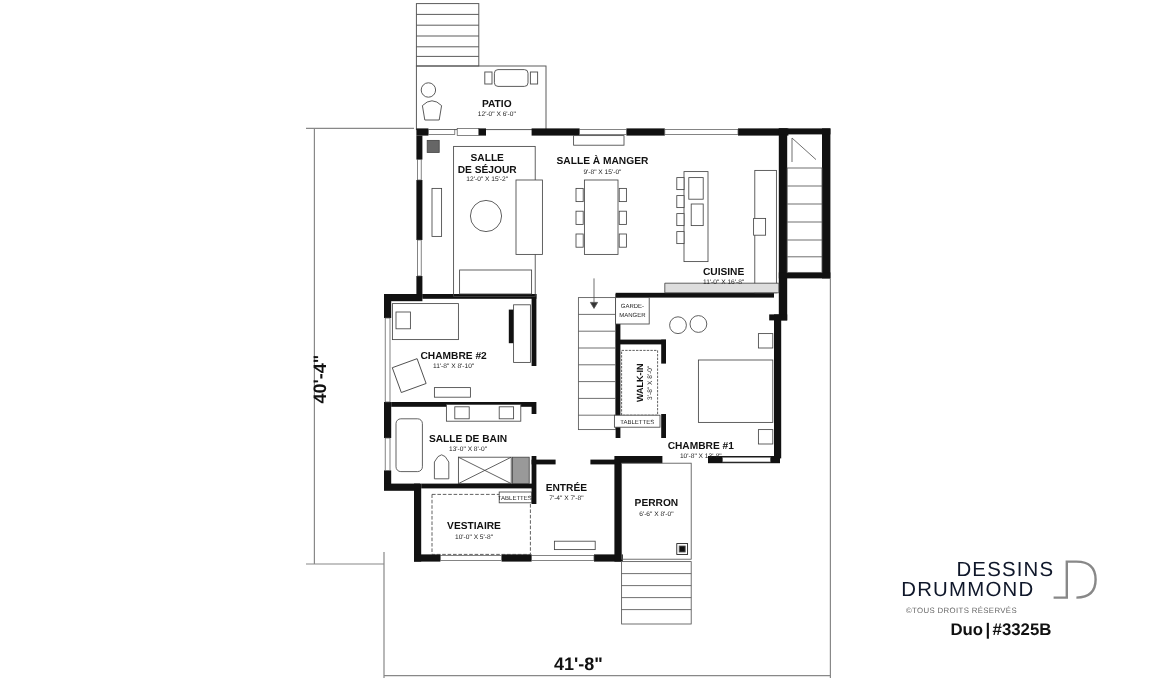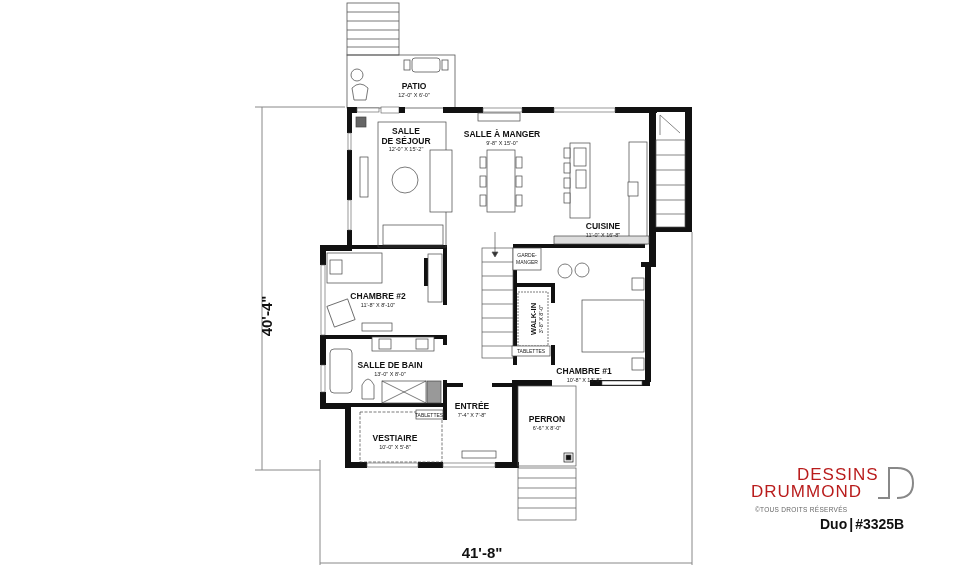--- a/index.html
+++ b/index.html
@@ -2,26 +2,26 @@
 <html><head>
 <meta charset="utf-8">
 <style>
   html,body{margin:0;padding:0;background:#ffffff;}
   body{width:960px;height:569px;overflow:hidden;position:relative;font-family:"Liberation Sans",sans-serif;}
   #plan{position:absolute;left:0;top:0;width:960px;height:569px;}
   .room-name{font-family:"Liberation Sans",sans-serif;font-weight:bold;font-size:8.5px;fill:#111;text-anchor:middle;}
   .room-dim{font-family:"Liberation Sans",sans-serif;font-size:5.5px;fill:#222;text-anchor:middle;}
   .small-label{font-family:"Liberation Sans",sans-serif;font-size:5px;fill:#222;text-anchor:middle;}
   .dim-text{font-family:"Liberation Sans",sans-serif;font-weight:bold;font-size:15px;fill:#111;}
-  .logo-line1,.logo-line2{position:absolute;font-family:"Liberation Sans",sans-serif;color:#b91c1c;letter-spacing:1px;font-size:17px;line-height:17px;}
+  .logo-line1,.logo-line2{position:absolute;font-family:"Liberation Sans",sans-serif;color:#0f172a;letter-spacing:1px;font-size:17px;line-height:17px;}
   .logo-line1{left:797px;top:466px;}
   .logo-line2{left:751px;top:483px;text-align:center;}
   .logo-rights{position:absolute;left:755px;top:506px;font-size:6.5px;color:#666;font-family:"Liberation Sans",sans-serif;letter-spacing:.3px;}
   .logo-mark{position:absolute;left:875px;top:462px;width:42px;height:40px;}
-  .plan-ref{position:absolute;left:820px;top:516px;font-family:"Liberation Sans",sans-serif;font-weight:bold;font-size:14px;color:#111;}
+  .plan-ref{position:absolute;left:792px;top:516px;font-family:"Liberation Sans",sans-serif;font-weight:bold;font-size:14px;color:#111;}
   .plan-ref .sep{margin:0 2px;}
 </style>
 </head>
 <body>
 
 <svg id="plan" viewBox="0 0 960 569" xmlns="http://www.w3.org/2000/svg">
 
   <g stroke="#888" stroke-width="1" fill="none">
     <line x1="262" y1="107" x2="262" y2="470"></line>
     <line x1="255" y1="107" x2="345" y2="107"></line>

